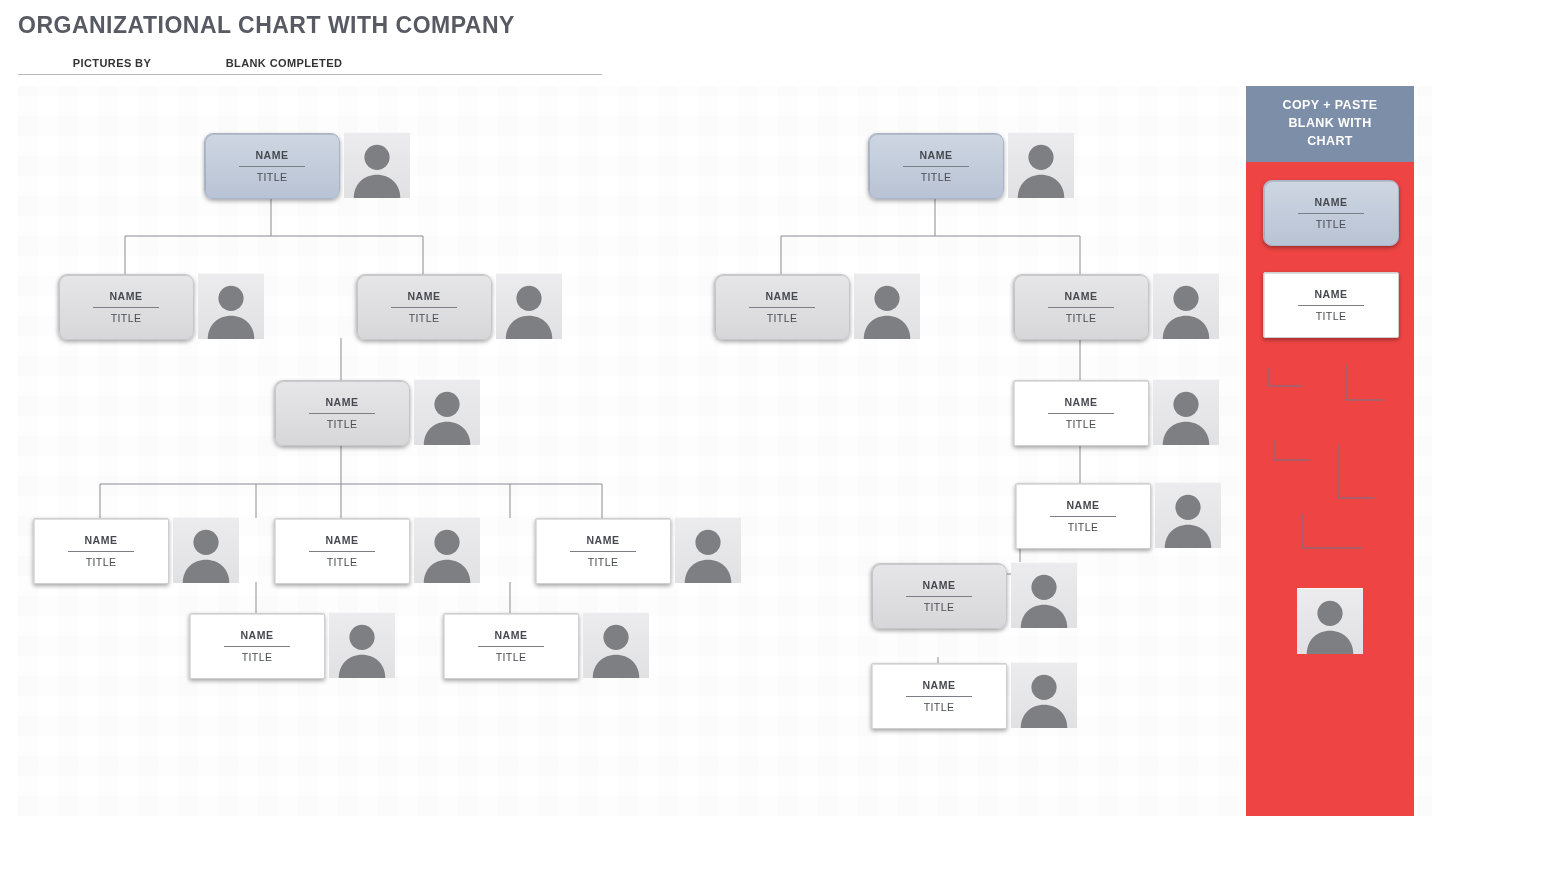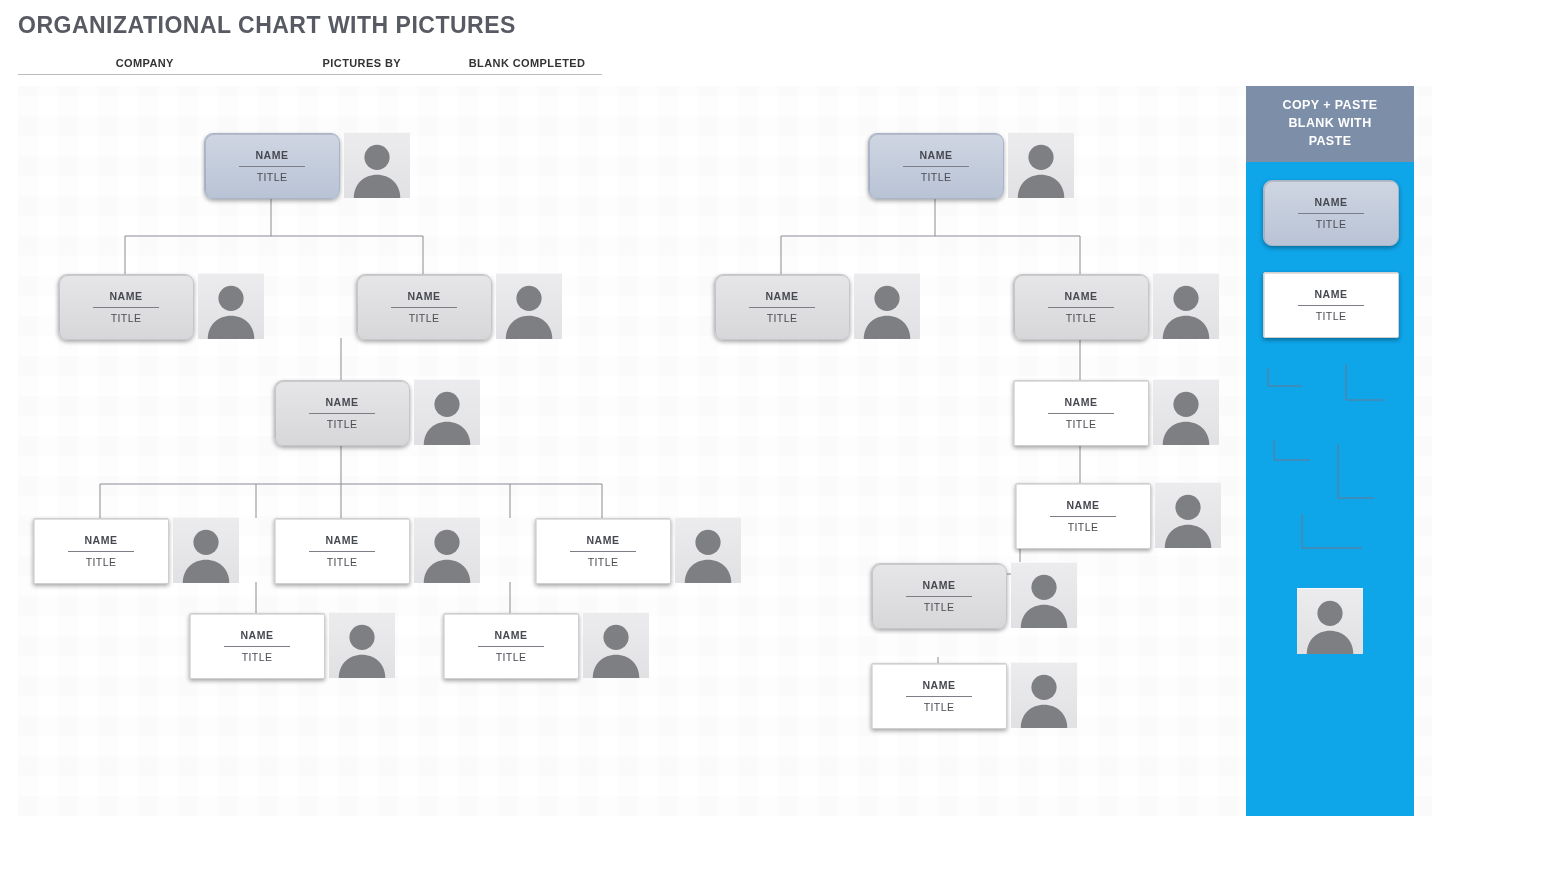--- a/index.html
+++ b/index.html
@@ -12,21 +12,21 @@
   .meta .c3{width:148px;}
   .canvas{position:absolute;left:18px;top:86px;width:1414px;height:730px;
     background:
       repeating-linear-gradient(0deg,#f3f3f4 0 20px,#ffffff 20px 40px),
       repeating-linear-gradient(90deg,#f3f3f4 0 20px,#ffffff 20px 40px);
     background-blend-mode:multiply;
   }
   .canvas::before{ 
     content:"";position:absolute;inset:0;background:#ffffffcc;pointer-events:none;
   }
-  .sidebar{position:absolute;left:1246px;top:86px;width:168px;height:730px;background:#0ea5e9;}
+  .sidebar{position:absolute;left:1246px;top:86px;width:168px;height:730px;background:#ef4444;}
   .sidebar-head{background:#7d8ea8;color:#fff;text-align:center;font-size:12.5px;font-weight:700;letter-spacing:.4px;line-height:1.45;padding:10px 6px 12px;}
   .sidebar-body{position:relative;height:calc(100% - 70px);}
   
   .node{position:absolute;}
   .card{width:134px;height:64px;border-radius:9px;box-shadow:0 2px 4px rgba(0,0,0,.35),1px 1px 0 rgba(0,0,0,.12) inset;display:flex;flex-direction:column;align-items:center;justify-content:center;}
   .card.blue{background:linear-gradient(#cfd6e2,#b8c3d5);border:1px solid #a8b4c9;}
   .card.grey{background:linear-gradient(#e6e6e8,#d7d7da);border:1px solid #c6c6ca;}
   .card.white{background:#fff;border:1px solid #cfcfd2;border-radius:2px;}
   .cname{font-size:10.5px;font-weight:700;letter-spacing:.5px;color:#474951;text-align:center;}
   .rule{width:66px;height:0;border-top:1px solid #7c7e85;margin:5px 0 4px;}
@@ -40,23 +40,22 @@
   .side-node{position:relative;margin:18px auto 0;width:134px;height:64px;}
   .side-swatch{position:relative;height:220px;margin-top:12px;}
   svg.side-wires{position:absolute;inset:0;width:100%;height:100%;}
   svg.side-wires line,svg.side-wires polyline{stroke:#6b7690;stroke-width:1;fill:none;}
   .side-photo{position:relative;margin:20px auto 0;width:66px;height:66px;}
 </style>
 </head>
 <body>
 
 <div class="page">
-  <div class="title">ORGANIZATIONAL CHART WITH PICTURES</div>
+  <div class="title">ORGANIZATIONAL CHART WITH COMPANY</div>
   <div class="meta">
-    <div class="cell c1">COMPANY</div>
     <div class="cell c2">PICTURES BY</div>
     <div class="cell c3">BLANK COMPLETED</div>
   </div>
 
   <div class="canvas">
     <svg class="wires">
 
       <line x1="253" y1="111" x2="253" y2="150"></line>
       <line x1="107" y1="150" x2="405" y2="150"></line>
       <line x1="107" y1="150" x2="107" y2="188"></line>
@@ -301,21 +300,21 @@
             <path d="M8 64c0-15 11-24 24-24s24 9 24 24z" fill="#7e7f83"></path>
           </svg>
         </div>
     </div>
   </div>
 
   <div class="sidebar">
     <div class="sidebar-head">
       <span>COPY + PASTE</span><br>
       <span>BLANK WITH</span><br>
-      <span>PASTE</span>
+      <span>CHART</span>
     </div>
     <div class="sidebar-body">
       <div class="side-node">
         <div class="card blue" style="border-radius:9px;">
           <div class="cname">NAME</div>
           <div class="rule"></div>
           <div class="ctitle">TITLE</div>
         </div>
       </div>
       <div class="side-node" style="margin-top:28px">

